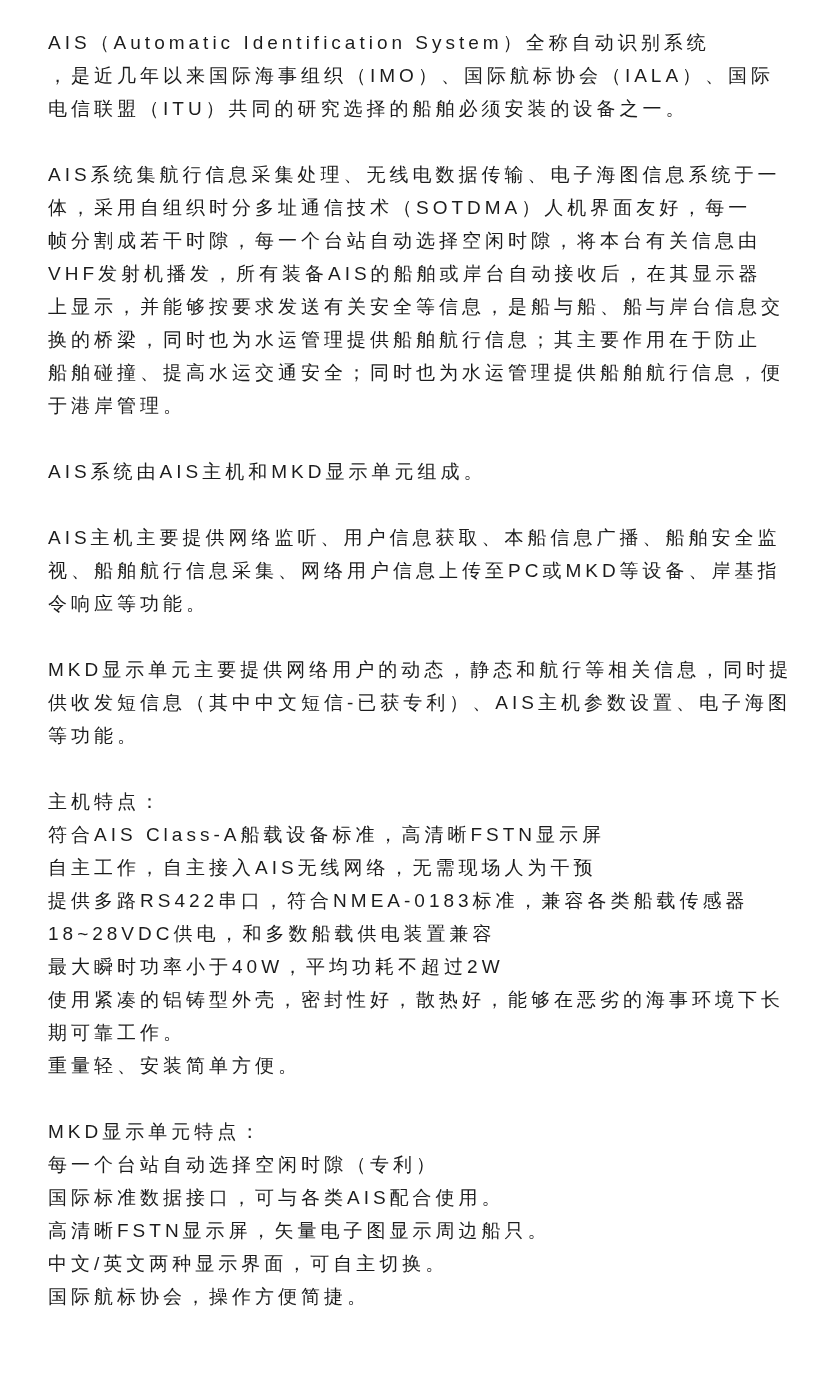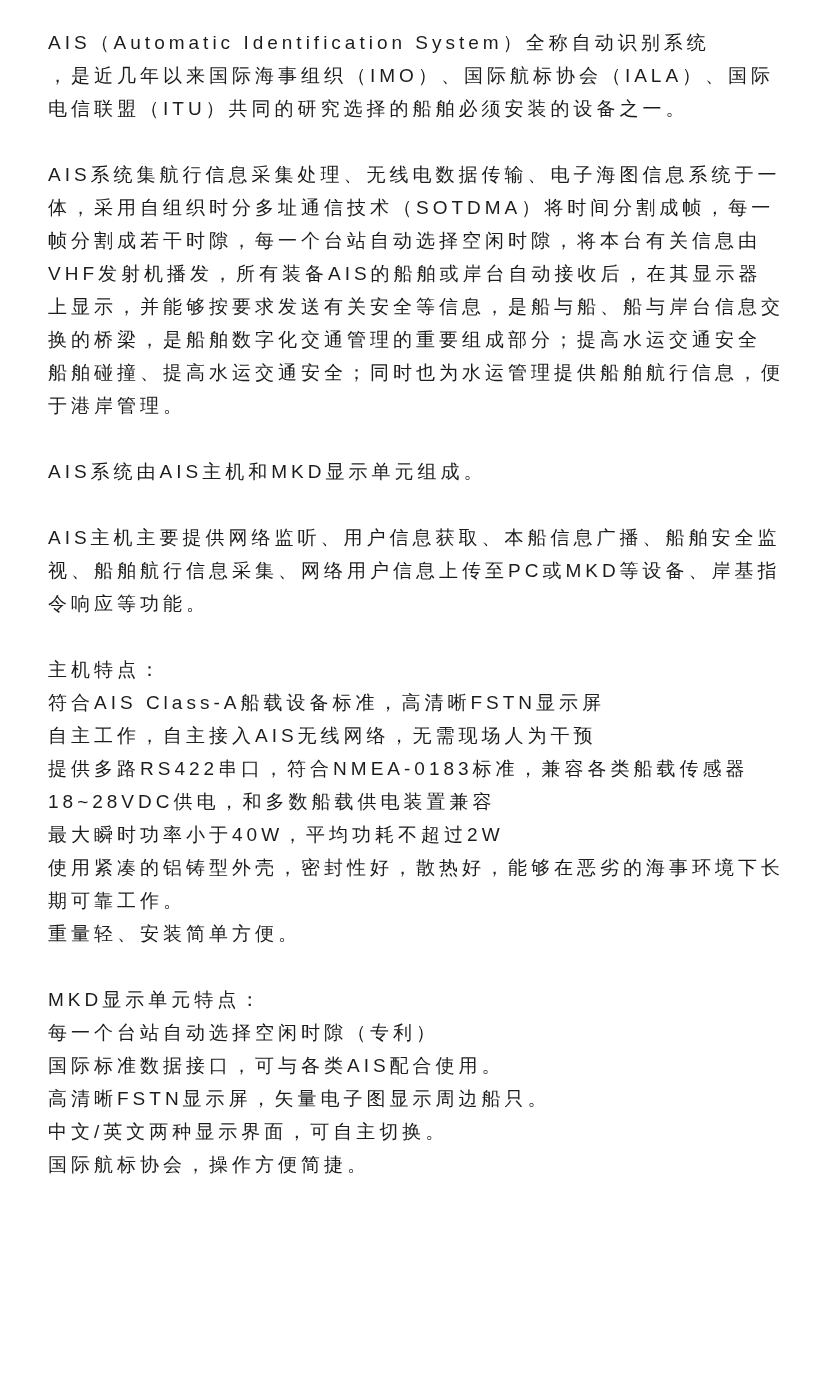--- a/index.html
+++ b/index.html
@@ -47,35 +47,40 @@
 
 <div class="page">
   <div class="article" style="color: rgb(28, 28, 28);">
       <div class="block">
         <div class="line">AIS（Automatic Identification System）全称自动识别系统</div>
         <div class="line">，是近几年以来国际海事组织（IMO）、国际航标协会（IALA）、国际</div>
         <div class="line">电信联盟（ITU）共同的研究选择的船舶必须安装的设备之一。</div>
       </div>
       <div class="block">
         <div class="line">AIS系统集航行信息采集处理、无线电数据传输、电子海图信息系统于一</div>
-        <div class="line">体，采用自组织时分多址通信技术（SOTDMA）将时间分割成帧，每一</div>
+        <div class="line">体，采用自组织时分多址通信技术（SOTDMA）人机界面友好，每一</div>
         <div class="line">帧分割成若干时隙，每一个台站自动选择空闲时隙，将本台有关信息由</div>
         <div class="line">VHF发射机播发，所有装备AIS的船舶或岸台自动接收后，在其显示器</div>
         <div class="line">上显示，并能够按要求发送有关安全等信息，是船与船、船与岸台信息交</div>
-        <div class="line">换的桥梁，是船舶数字化交通管理的重要组成部分；提高水运交通安全</div>
+        <div class="line">换的桥梁，同时也为水运管理提供船舶航行信息；其主要作用在于防止</div>
         <div class="line">船舶碰撞、提高水运交通安全；同时也为水运管理提供船舶航行信息，便</div>
         <div class="line">于港岸管理。</div>
       </div>
       <div class="block">
         <div class="line">AIS系统由AIS主机和MKD显示单元组成。</div>
       </div>
       <div class="block">
         <div class="line">AIS主机主要提供网络监听、用户信息获取、本船信息广播、船舶安全监</div>
         <div class="line">视、船舶航行信息采集、网络用户信息上传至PC或MKD等设备、岸基指</div>
         <div class="line">令响应等功能。</div>
+      </div>
+      <div class="block">
+        <div class="line">MKD显示单元主要提供网络用户的动态，静态和航行等相关信息，同时提</div>
+        <div class="line">供收发短信息（其中中文短信-已获专利）、AIS主机参数设置、电子海图</div>
+        <div class="line">等功能。</div>
       </div>
       <div class="block">
         <div class="line">主机特点：</div>
         <div class="line">符合AIS Class-A船载设备标准，高清晰FSTN显示屏</div>
         <div class="line">自主工作，自主接入AIS无线网络，无需现场人为干预</div>
         <div class="line">提供多路RS422串口，符合NMEA-0183标准，兼容各类船载传感器</div>
         <div class="line">18~28VDC供电，和多数船载供电装置兼容</div>
         <div class="line">最大瞬时功率小于40W，平均功耗不超过2W</div>
         <div class="line">使用紧凑的铝铸型外壳，密封性好，散热好，能够在恶劣的海事环境下长</div>
         <div class="line">期可靠工作。</div>

